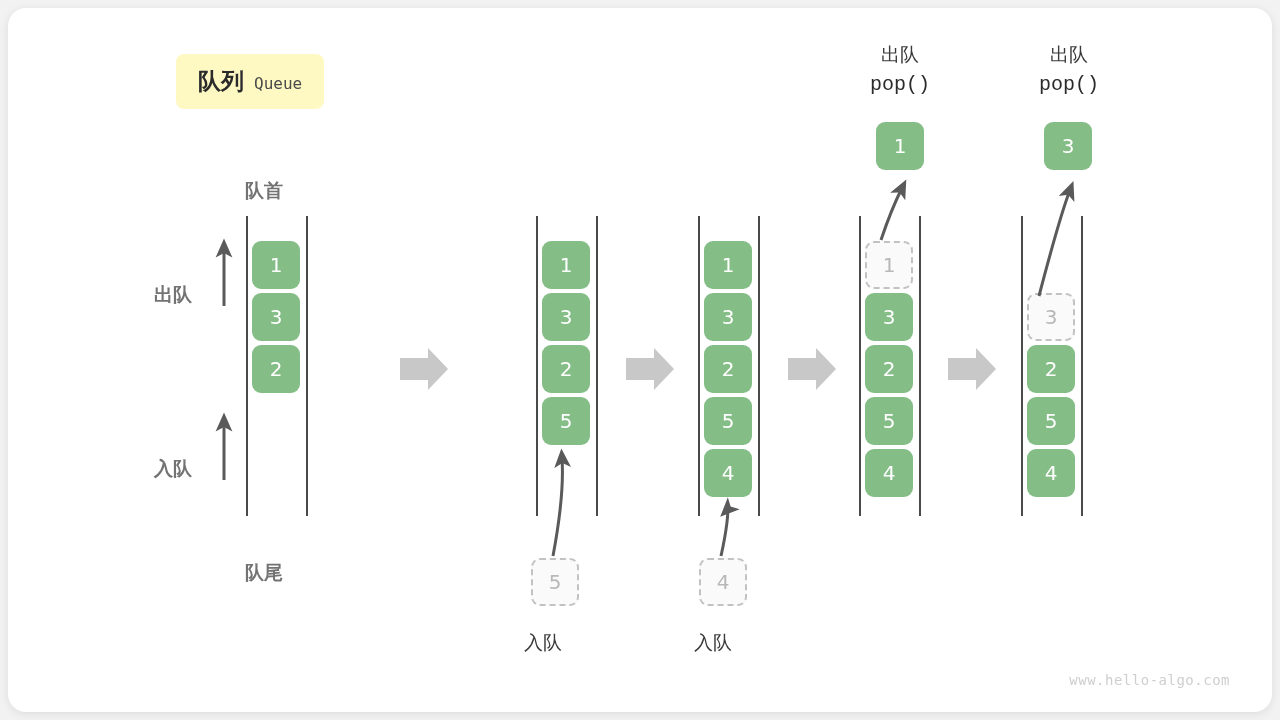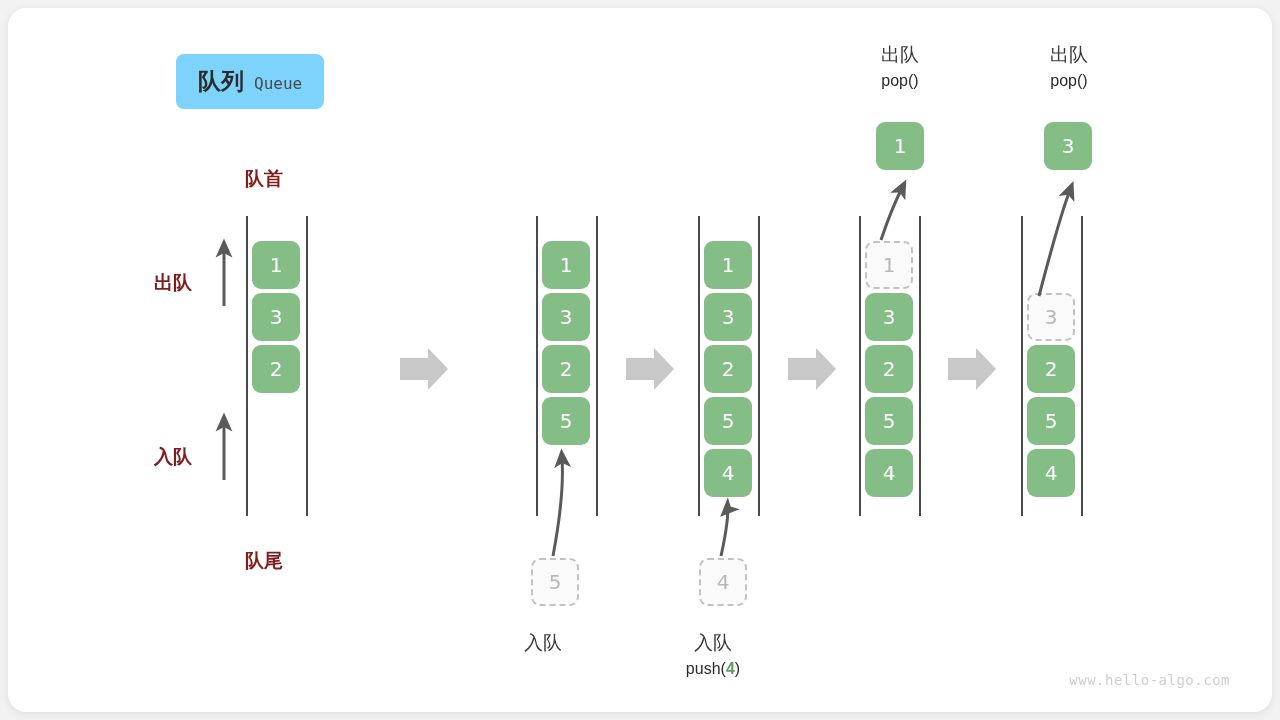--- a/index.html
+++ b/index.html
@@ -29,21 +29,21 @@
     border-radius: 18px;
     box-shadow: 0 2px 10px rgba(0,0,0,0.09);
   }
 
   
   #title-badge {
     position: absolute;
     left: 168px;
     top: 46px;
     padding: 12px 22px;
-    background: #7dd3fc;
+    background: #fef9c3;
     border-radius: 8px;
     display: flex;
     align-items: baseline;
     gap: 10px;
     white-space: nowrap;
   }
   #title-badge .cn {
     font-size: 23px;
     font-weight: bold;
     color: #2b2b2b;
@@ -53,35 +53,36 @@
     font-size: 16px;
     color: #4a4a4a;
     font-family: "DejaVu Sans Mono", monospace;
   }
 
   
   .abs { position: absolute; }
   .lbl-bold {
     font-size: 19px;
     font-weight: bold;
-    color: #7f1d1d;
+    color: #737373;
     white-space: nowrap;
     font-family: "Liberation Sans", sans-serif;
+    margin-top: 12px;
   }
   .cap {
     font-size: 19px;
     color: #3a3a3a;
     white-space: nowrap;
     text-align: center;
     line-height: 1.55;
     font-family: "Liberation Sans", sans-serif;
   }
   .cap .mono {
-    font-family: Liberation Sans, sans-serif;
-    font-size: 16px;
+    font-family: Liberation Mono, monospace;
+    font-size: 20px;
     color: #2b2b2b;
   }
   .cap .mono .num { color: #56a05a; font-weight: bold; }
 
   
   .column { position: absolute; }
   .rail {
     position: absolute;
     top: 0;
     width: 0;
@@ -186,21 +187,20 @@
       <div class="rail right" style="height:300px;"></div>
       <div class="cell filled" style="left:6px; top:25px;">1</div>
       <div class="cell filled" style="left:6px; top:77px;">3</div>
       <div class="cell filled" style="left:6px; top:129px;">2</div>
       <div class="cell filled" style="left:6px; top:181px;">5</div>
       <div class="cell filled" style="left:6px; top:233px;">4</div>
     </div>
     <div class="cell ghost" style="left:691px; top:550px;">4</div>
     <div class="abs cap" style="left:610px; top:620px; width:190px;">
       <div>入队</div>
-      <div class="mono"><span>push(</span><span class="num">4</span><span>)</span></div>
     </div>
 
     <div class="column" id="col-3" style="left:851px; top:208px; width:62px; height:300px;">
       <div class="rail left" style="height:300px;"></div>
       <div class="rail right" style="height:300px;"></div>
       <div class="cell ghost" style="left:6px; top:25px;">1</div>
       <div class="cell filled" style="left:6px; top:77px;">3</div>
       <div class="cell filled" style="left:6px; top:129px;">2</div>
       <div class="cell filled" style="left:6px; top:181px;">5</div>
       <div class="cell filled" style="left:6px; top:233px;">4</div>

